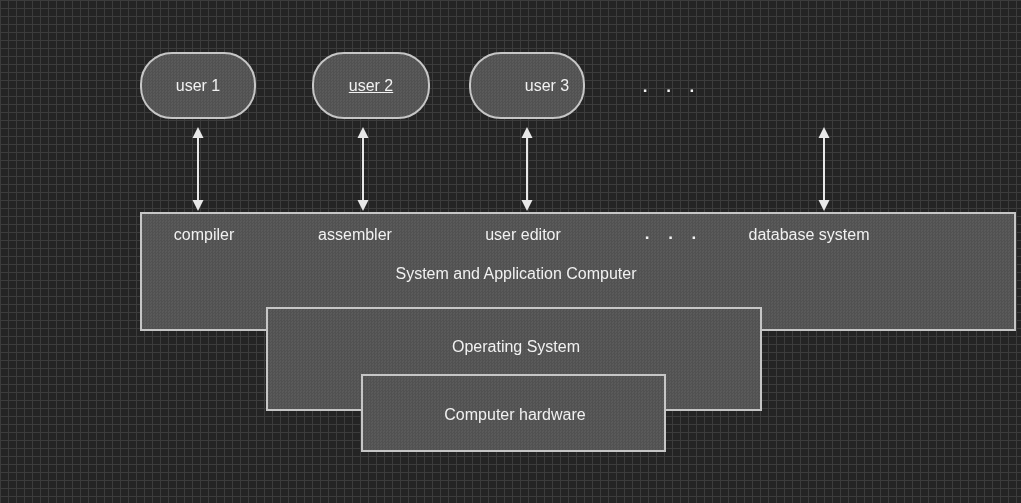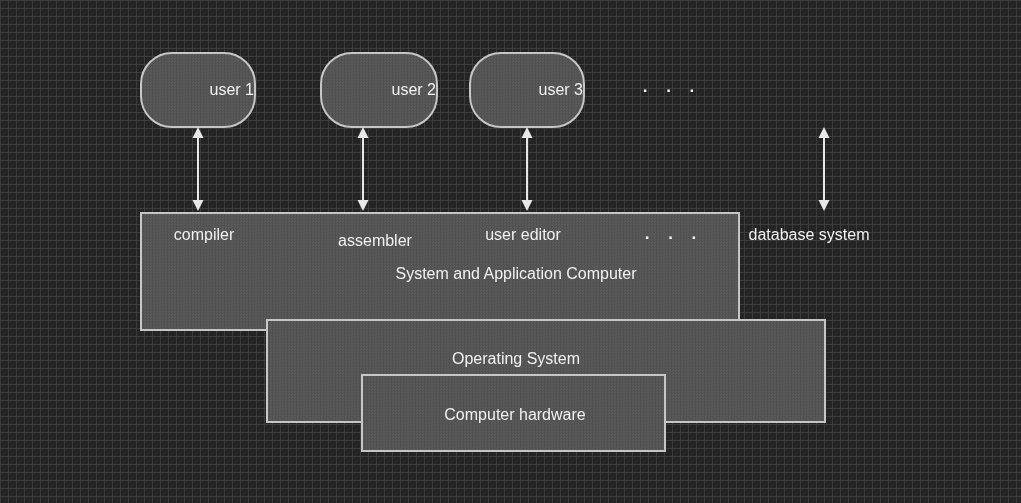--- a/index.html
+++ b/index.html
@@ -25,24 +25,24 @@
     box-sizing: border-box;
     border: 2px solid var(--box-border, #c6c6c6);
     background-color: var(--box-fill, #5a5a5a);
     background-image: repeating-conic-gradient(var(--box-fill-texture, #525252) 0% 25%, transparent 0% 50%);
     background-size: 3px 3px;
     font-size: 16px;
     color: var(--text, #f1f1f1);
   }
   .user-box {
     top: 52px;
-    height: 76px;
+    height: 67px;
     display: flex;
     align-items: center;
-    justify-content: flex-end;
+    justify-content: center;
     z-index: 1;
     border-radius: 32px;
   }
   .dots {
     position: absolute;
     transform: translate(-50%, -50%);
     font-size: 17px;
     font-weight: bold;
     letter-spacing: 7px;
     white-space: nowrap;
@@ -53,33 +53,33 @@
     width: 12px;
     height: 84px;
     color: var(--arrow, #e8e8e8);
     z-index: 1;
   }
   .centered-label {
     position: absolute;
     transform: translate(-50%, -50%);
     white-space: nowrap;
   }
-  #programs-box { left: 140px; top: 212px; width: 600px; height: 119px; z-index: 2; }
-  #os-box       { left: 266px; top: 319px; width: 560px; height: 104px; z-index: 3; padding-left: 31px; }
+  #programs-box { left: 140px; top: 212px; width: 876px; height: 119px; z-index: 2; }
+  #os-box       { left: 266px; top: 307px; width: 496px; height: 104px; z-index: 3; padding-left: 31px; }
   #hw-box       { left: 361px; top: 374px; width: 305px; height: 78px;  z-index: 4; text-decoration: underline; }
 </style>
 </head>
 <body>
 
 <div class="stage">
 
   <div class="box user-box" style="left:140px;width:116px;">
     <span>user 1</span>
   </div>
-  <div class="box user-box" style="left:320px;width:118px;">
+  <div class="box user-box" style="left:312px;width:118px;text-decoration:underline;">
     <span>user 2</span>
   </div>
   <div class="box user-box" style="left:469px;width:116px;padding-left:40px;">
     <span>user 3</span>
   </div>
   <div class="dots" style="left:672px;top:87px;">. . .</div>
 
   <svg class="arrow" style="left:192px;top:127px;" viewBox="0 0 12 84">
     <rect x="5" y="10" width="2" height="64" fill="currentColor"></rect>
     <polygon points="6,0 0.5,11 11.5,11" fill="currentColor"></polygon>
@@ -96,21 +96,21 @@
     <polygon points="6,84 0.5,73 11.5,73" fill="currentColor"></polygon>
   </svg>
   <svg class="arrow" style="left:818px;top:127px;" viewBox="0 0 12 84">
     <rect x="5" y="10" width="2" height="64" fill="currentColor"></rect>
     <polygon points="6,0 0.5,11 11.5,11" fill="currentColor"></polygon>
     <polygon points="6,84 0.5,73 11.5,73" fill="currentColor"></polygon>
   </svg>
 
   <div class="box" id="programs-box">
     <span class="centered-label" style="left:62px;top:21px;">compiler</span>
-    <span class="centered-label" style="left:213px;top:27px;margin-left:20px;">assembler</span>
+    <span class="centered-label" style="left:213px;top:21px;">assembler</span>
     <span class="centered-label" style="left:381px;top:21px;">user editor</span>
     <span class="centered-label dots" style="left:532px;top:20px;position:absolute;">. . .</span>
     <span class="centered-label" style="left:667px;top:21px;">database system</span>
     <span class="centered-label" style="left:374px;top:60px;">System and Application Computer</span>
   </div>
 
   <div class="box" id="os-box">
     <span class="centered-label" style="left:248px;top:38px;">Operating System</span>
   </div>
 

